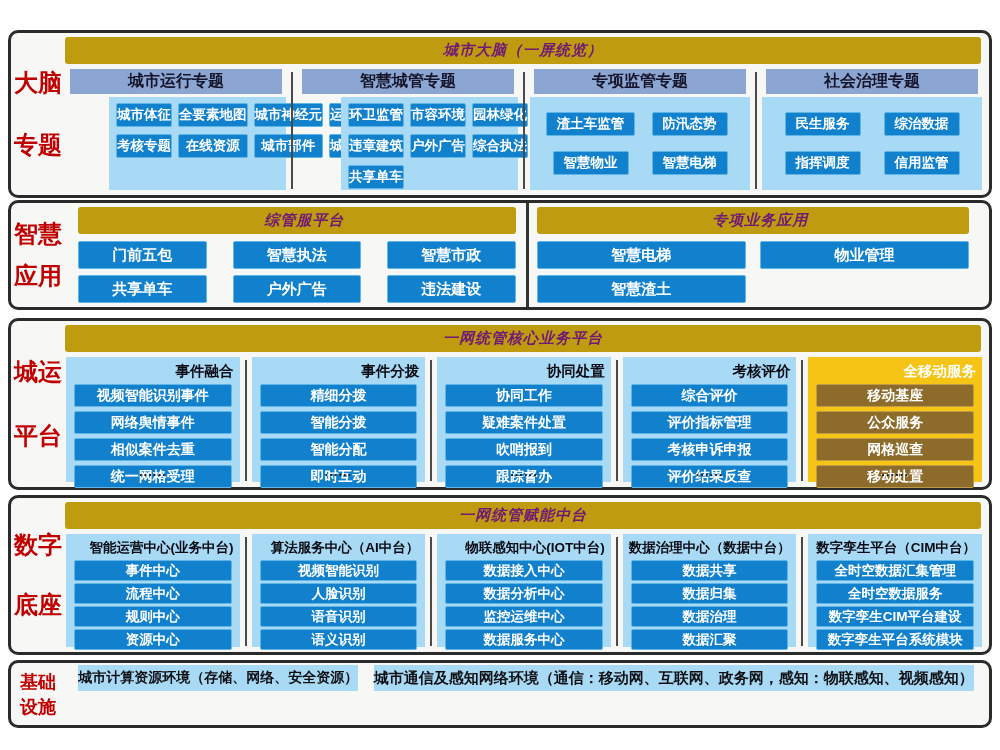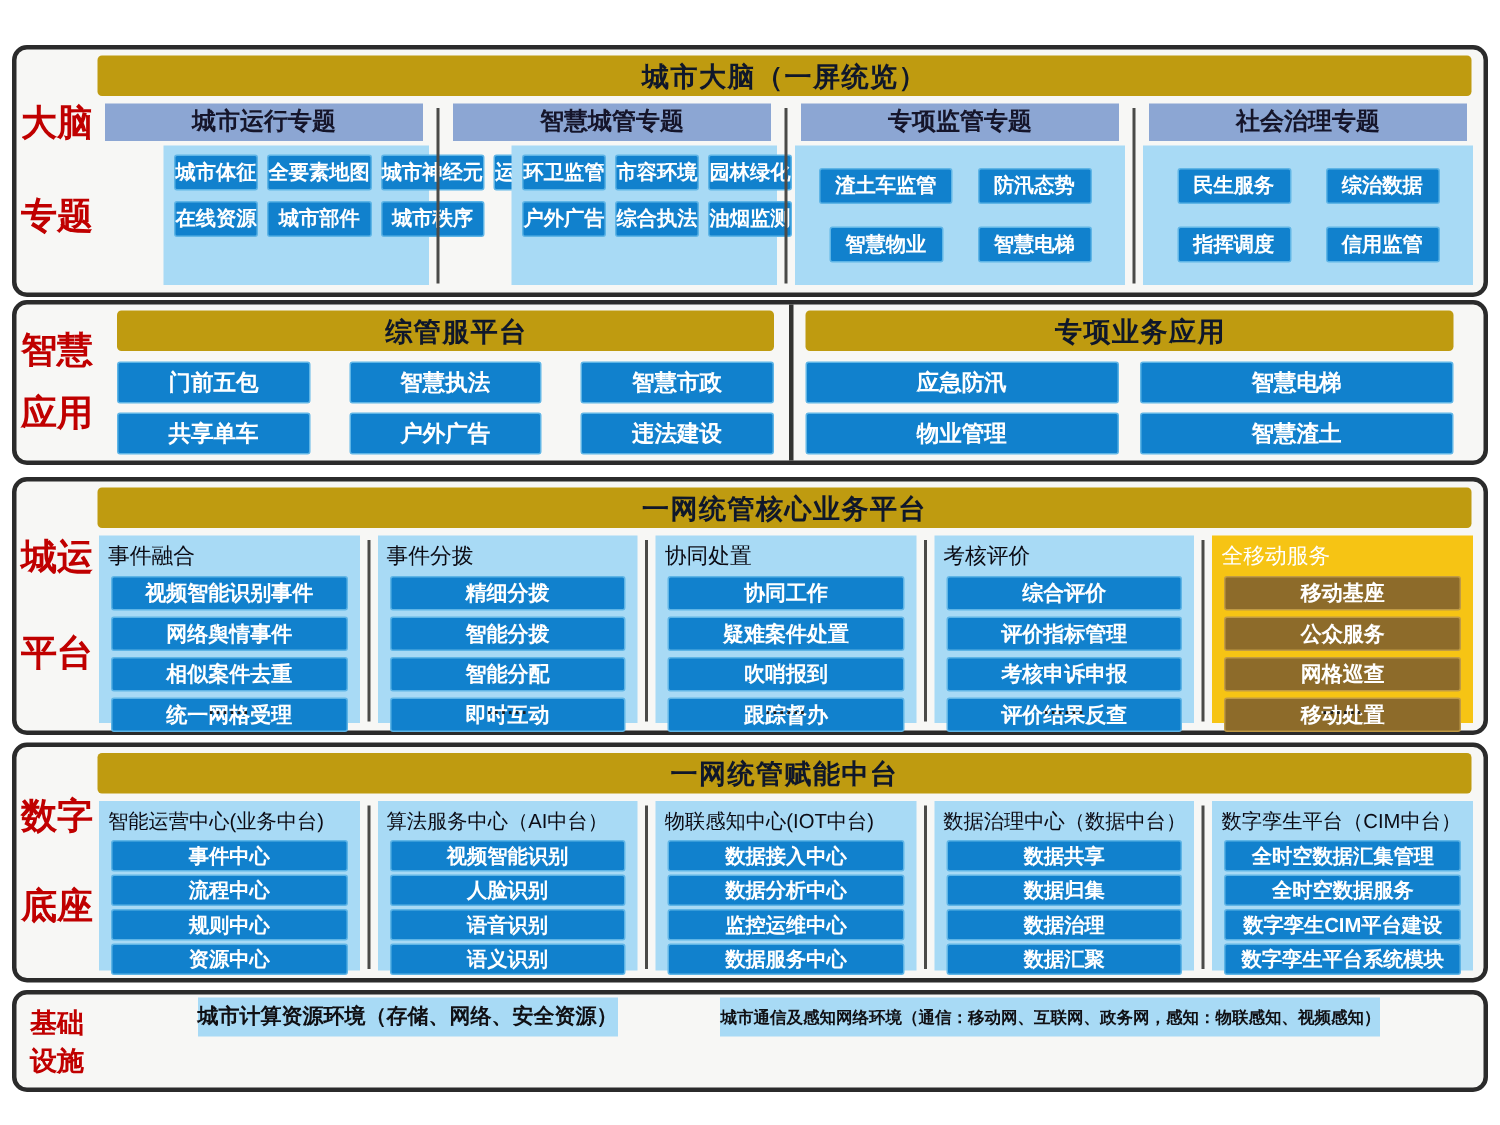--- a/index.html
+++ b/index.html
@@ -19,40 +19,40 @@
   .p4{top:495px;height:160px;}
   .p5{top:660px;height:68px;text-align:center;}
   .side{
     width:54px;flex:0 0 54px;display:flex;flex-direction:column;
     justify-content:space-evenly;align-items:center;
     color:#c00000;font-weight:bold;font-size:24px;line-height:1;
   }
   .p5 .side{font-size:18px;justify-content:center;gap:7px;}
   .content{flex:1;display:flex;flex-direction:column;padding:3px 6px 5px 0;min-width:0;}
   .banner{
-    height:27px;flex:0 0 27px;background:#bf9b10;color:#0f172a;
-    font-weight:bold;font-size:18px;letter-spacing:1px;
+    height:27px;flex:0 0 27px;background:#bf9b10;color:#701a75;
+    font-weight:bold;font-size:15px;letter-spacing:1px;
     display:flex;align-items:center;justify-content:center;
-    border-radius:3px;margin:1px 2px 5px 0;
+    border-radius:3px;margin:1px 2px 5px 0;font-style:italic;
   }
   .groups-row{flex:1;display:flex;align-items:stretch;min-height:0;}
   .vdiv{width:2px;flex:0 0 2px;background:#4a4a48;margin:3px 4px 1px;}
   .vdiv-full{width:3px;flex:0 0 3px;background:#333331;margin:0;}
   
   .topic{flex:1;display:flex;flex-direction:column;min-width:0;}
   .topic-head{
     height:25px;flex:0 0 25px;margin:0 5px 3px;background:#8ca6d3;
     color:#15152a;font-weight:bold;font-size:16px;
     display:flex;align-items:center;justify-content:center;
   }
   .topic-body{
     flex:1;background:#a8daf5;margin:0 1px;padding:6px 7px;
     display:grid;gap:7px 6px;min-height:0;box-sizing:border-box;
   }
-  .cols3{grid-template-columns:repeat(5,1fr);align-content:start;margin-left:44px;}
+  .cols3{grid-template-columns:repeat(4,1fr);align-content:start;margin-left:44px;}
   .cols2{grid-template-columns:repeat(2,1fr);align-content:space-evenly;justify-items:center;padding:8px 14px;}
   .chip{
     background:#1181cd;border:1px solid #5fb5e6;border-radius:2px;
     color:#ffffff;font-weight:bold;font-size:13.5px;height:24px;
     display:flex;align-items:center;justify-content:center;
     white-space:nowrap;box-sizing:border-box;
   }
   .cols2 .chip{padding:0 10px;min-width:76px;}
   
   .half{flex:1;display:flex;flex-direction:column;min-width:0;padding:4px 0 2px;}
@@ -69,43 +69,43 @@
     background:#1181cd;border:1px solid #5fb5e6;border-radius:2px;
     color:#ffffff;font-weight:bold;font-size:15px;
     display:flex;align-items:center;justify-content:center;white-space:nowrap;
   }
   
   .svc{
     flex:1;min-width:0;background:#a8daf5;margin:0 1px;
     padding:3px 6px 2px;display:flex;flex-direction:column;box-sizing:border-box;
   }
   .svc-head{
-    flex:0 0 22px;height:22px;line-height:22px;text-align:left;
-    color:#0b0b14;font-weight:normal;font-size:14.5px;white-space:nowrap;
+    flex:0 0 22px;height:22px;line-height:22px;text-align:right;
+    color:#0b0b14;font-weight:bold;font-size:14.5px;white-space:nowrap;
   }
   .svc-items{flex:1;display:flex;flex-direction:column;justify-content:flex-start;min-height:0;}
   .svc-items .chip{height:23px;flex:0 0 23px;margin:2px 2px;font-size:14px;}
   .svc-ellipsis{
     flex:0 0 12px;height:12px;line-height:8px;text-align:center;
     color:#1c1c1c;font-weight:bold;font-size:13px;letter-spacing:1px;
   }
   .svc.gold{background:#f6c414;}
   .svc.gold .svc-head{color:#ffffff;}
   .svc.gold .chip{background:#8d6b2a;border-color:#c09a45;}
   .p4 .svc-head{font-size:13.5px;}
   .p4 .svc-items{justify-content:space-evenly;}
   .p4 .svc-items .chip{height:21px;flex:0 0 21px;font-size:13.5px;margin:1px 2px;}
   
   .bars{flex:1;display:flex;flex-direction:row;justify-content:space-evenly;padding:2px 0;}
   .bar{
     height:26px;flex:0 0 26px;background:#a8daf5;margin:0 2px 0 0;
     display:flex;align-items:center;justify-content:center;
     color:#101014;font-weight:bold;font-size:14px;white-space:nowrap;
   }
-  .bar.b2{font-size:11px;}
+  .bar.b2{font-size:15px;}
 </style>
 </head>
 <body>
 
 <div class="stage">
 
   <div class="panel p1">
     <div class="side">
       <span>大脑</span>
       <span>专题</span>
@@ -184,21 +184,20 @@
           <div class="l2chip">共享单车</div>
           <div class="l2chip">户外广告</div>
           <div class="l2chip">违法建设</div>
         </div>
     </div>
     <div class="vdiv-full"></div>
     <div class="half right">
       <div class="banner">专项业务应用</div>
       <div class="l2grid l2c2">
 
-      <div class="l2chip">应急防汛</div>
           <div class="l2chip">智慧电梯</div>
           <div class="l2chip">物业管理</div>
           <div class="l2chip">智慧渣土</div>
         </div>
     </div>
   </div>
 
   <div class="panel p3">
     <div class="side">
       <span>城运</span>

